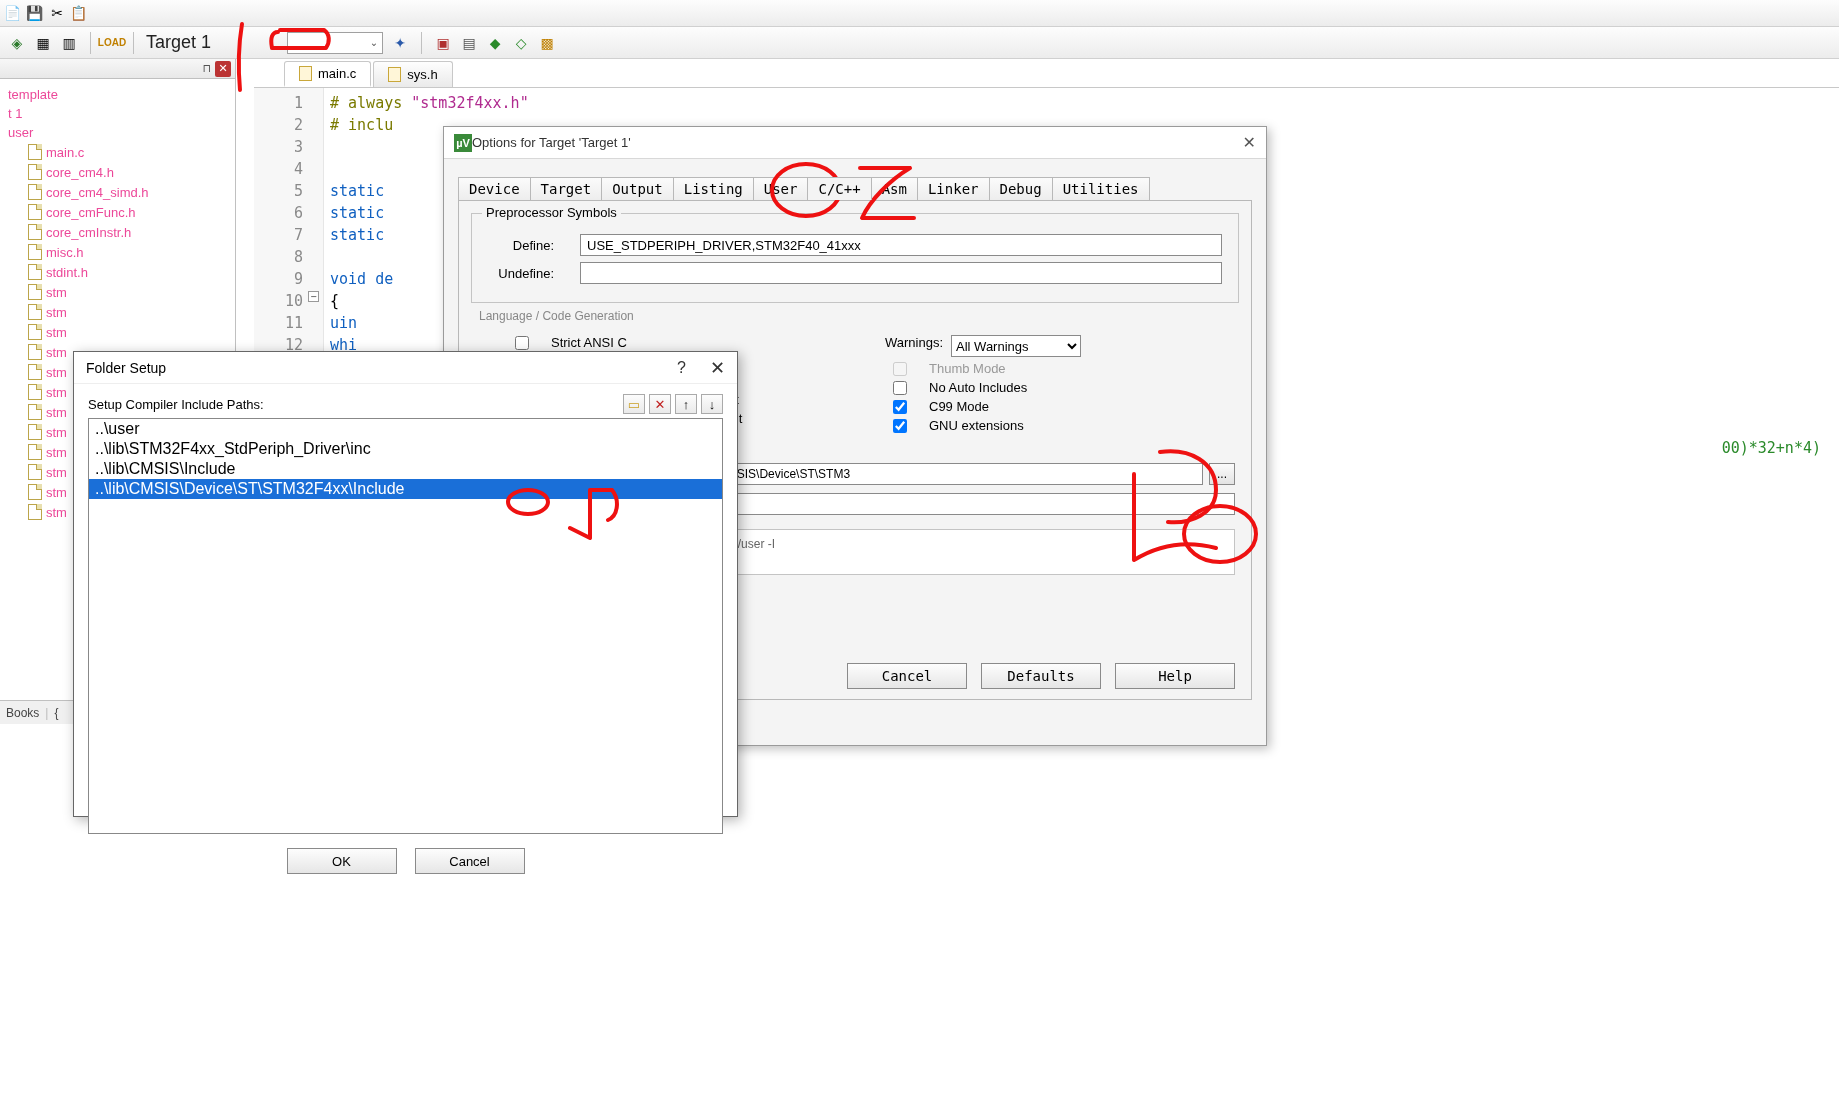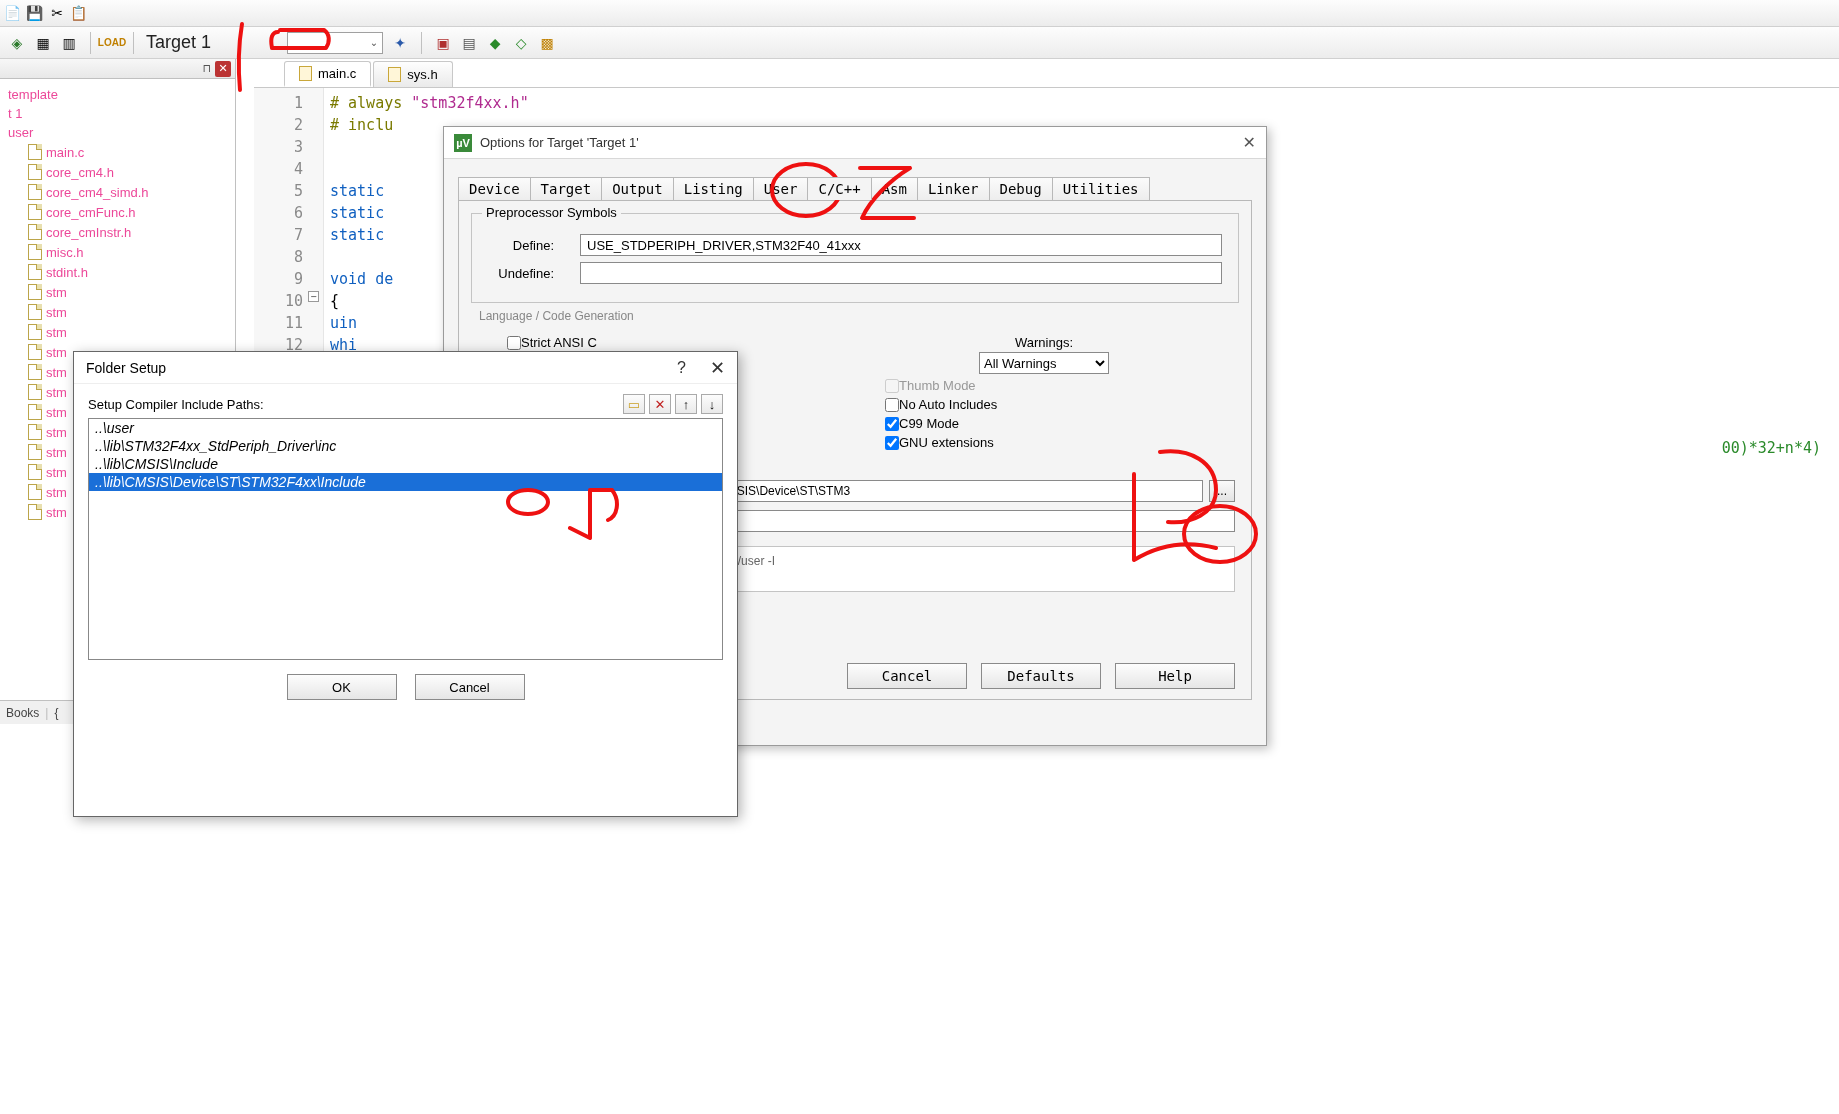--- a/index.html
+++ b/index.html
@@ -40,40 +40,40 @@
   .codelines { margin-left: 76px; padding: 4px 0; line-height: 22px; }
   .kw { color: #1060c0; }
   .pp { color: #7a7a00; }
   .str { color: #b02b8f; }
   .foldbox { position:absolute; left:54px; width:11px;height:11px;border:1px solid #999;background:#fff;display:flex;align-items:center;justify-content:center;font-size:10px;color:#555;}
 
   .frag { position:absolute; right: 18px; top: 380px; font-family: Consolas,monospace; font-size:15px; color:#2a8a2a;}
 
   
   .dlg-options { position: absolute; left: 443px; top: 126px; width: 824px; height: 620px; background: #f4f4f4; border: 1px solid #9a9a9a; box-shadow: 3px 3px 10px rgba(0,0,0,.25); }
-  .dlg-title { height: 32px; background: #fff; border-bottom: 1px solid #d8d8d8; display:flex; align-items:center; padding: 0 10px; gap: 8px; color:#333;}
+  .dlg-title { height: 32px; background: #fff; border-bottom: 1px solid #d8d8d8; display:flex; align-items:center; padding: 0 10px; color:#333;}
   .dlg-title .app-icon{ width:18px;height:18px;background:#3a8a3a;color:#fff;display:inline-flex;align-items:center;justify-content:center;font-size:11px;font-weight:bold;}
   .dlg-title .dlg-close{ margin-left:auto; font-size:16px;color:#555;}
   .opt-tabs { display:flex; gap: 0; padding: 18px 14px 0 14px; font-family: Consolas, monospace; font-size: 14px;}
   .opt-tab { padding: 3px 10px; border:1px solid #b8b8b8; border-bottom:none; background:linear-gradient(#fbfbfb,#ededed); margin-right:-1px;}
   .opt-tab.active { background:#f4f4f4; position:relative; z-index:2;}
   .opt-body { border:1px solid #b8b8b8; margin: 0 14px 14px 14px; background:#f4f4f4; padding: 12px; min-height: 500px; position:relative;}
 
   .group { border:1px solid #c4c4c4; padding: 14px 12px 12px 12px; margin-bottom: 14px; position:relative;}
   .group-title { position:absolute; top:-9px; left:10px; background:#f4f4f4; padding:0 4px; font-size:13px;}
   .frow { display:flex; align-items:center; gap: 26px; margin: 6px 4px;}
   .frow label { width: 66px; text-align:right; font-size:13px;}
   .frow input[type=text]{ flex:1; height:22px; border:1px solid #8a8a8a; background:#fff; padding:0 6px; font-size:13px; font-family: inherit;}
 
   .two-col { display:flex; gap: 60px; }
   .col { flex:1;}
-  .chk { display:flex; align-items:center; gap:0; margin: 4px 0; font-size:13px;}
+  .chk { display:flex; align-items:center; gap:22px; margin: 4px 8px; font-size:13px;}
   .chk input{ width:14px;height:14px;}
   .chk.disabled{ color:#999; }
-  .warn-row { display:flex; align-items:center; gap:2px; margin: 4px 0; flex-direction: column;}
+  .warn-row { display:flex; align-items:flex-start; gap:8px; margin: 4px 0;}
   .warn-row label{ font-size:13px;}
   .warn-row select{ width:130px; height:22px; border:1px solid #8a8a8a; background:#fff; font-size:13px;}
 
   .inc-row { display:flex; align-items:center; gap:6px; margin-top: 4px;}
   .inc-row input[type=text]{ flex:1; height:22px; border:1px solid #8a8a8a; background:#fff; padding:0 6px; font-size:12px; font-family:inherit;}
   .inc-row button{ width:26px;height:22px;border:1px solid #8a8a8a;background:linear-gradient(#fbfbfb,#e3e3e3);font-size:12px;}
 
   .ctrl-str { border:1px solid #c4c4c4; background:#fff; color:#666; padding:6px 8px; font-size:12px; min-height: 44px; line-height:16px;}
 
   .dlg-btns { position:absolute; bottom: 10px; right: 16px; display:flex; gap: 14px; }
@@ -82,21 +82,21 @@
   
   .dlg-folder { position:absolute; left: 73px; top: 351px; width: 665px; height: 466px; background:#fff; border:1px solid #666; box-shadow: 3px 3px 12px rgba(0,0,0,.3);}
   .dlg-folder .ftitle { height:32px; display:flex; align-items:center; padding: 10px 12px; background:#fff; border-bottom:1px solid #eee; font-size:14px;}
   .dlg-folder .ftitle .q{ margin-left:auto; margin-right: 24px; font-size:16px; color:#333;}
   .dlg-folder .ftitle .x{ font-size:18px; color:#333;}
   .fs-body { padding: 10px 14px;}
   .fs-hdr { display:flex; align-items:center; margin-bottom:4px;}
   .fs-hdr span{ font-size:13px;}
   .fs-hdr .tb-icons{ margin-left:auto; display:flex; gap:4px;}
   .tb-btn{ width:22px;height:20px;border:1px solid #aaa;background:linear-gradient(#fcfcfc,#eaeaea);display:inline-flex;align-items:center;justify-content:center;font-size:13px;}
-  .fs-list { border:1px solid #888; height: 242px; background:#fff; font-size:14px; overflow:hidden;font-style:italic;}
+  .fs-list { border:1px solid #888; height: 416px; background:#fff; font-size:16px; overflow:hidden;}
   .fs-list div{ padding: 1px 6px;}
   .fs-list div.sel{ background:#1a6fd8; color:#fff;}
   .fs-btns { display:flex; justify-content:center; gap: 18px; margin-top: 14px;}
   .fs-btns button{ width:110px;height:26px;border:1px solid #8a8a8a;background:linear-gradient(#fdfdfd,#e6e6e6);font-size:13px;}
 
   
   .anno { position:absolute; pointer-events:none; }
   .anno svg { overflow: visible; }
   .red { stroke:#e11; stroke-width:4; fill:none; stroke-linecap:round; stroke-linejoin:round;}
 </style>

